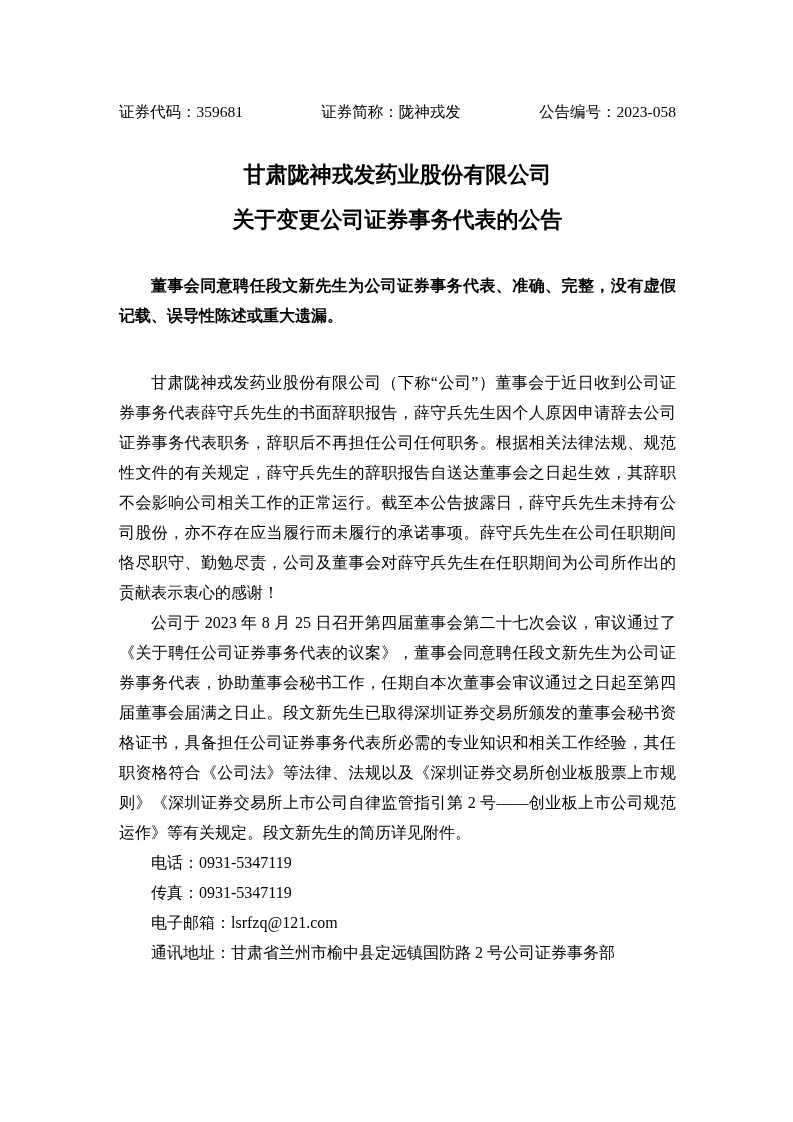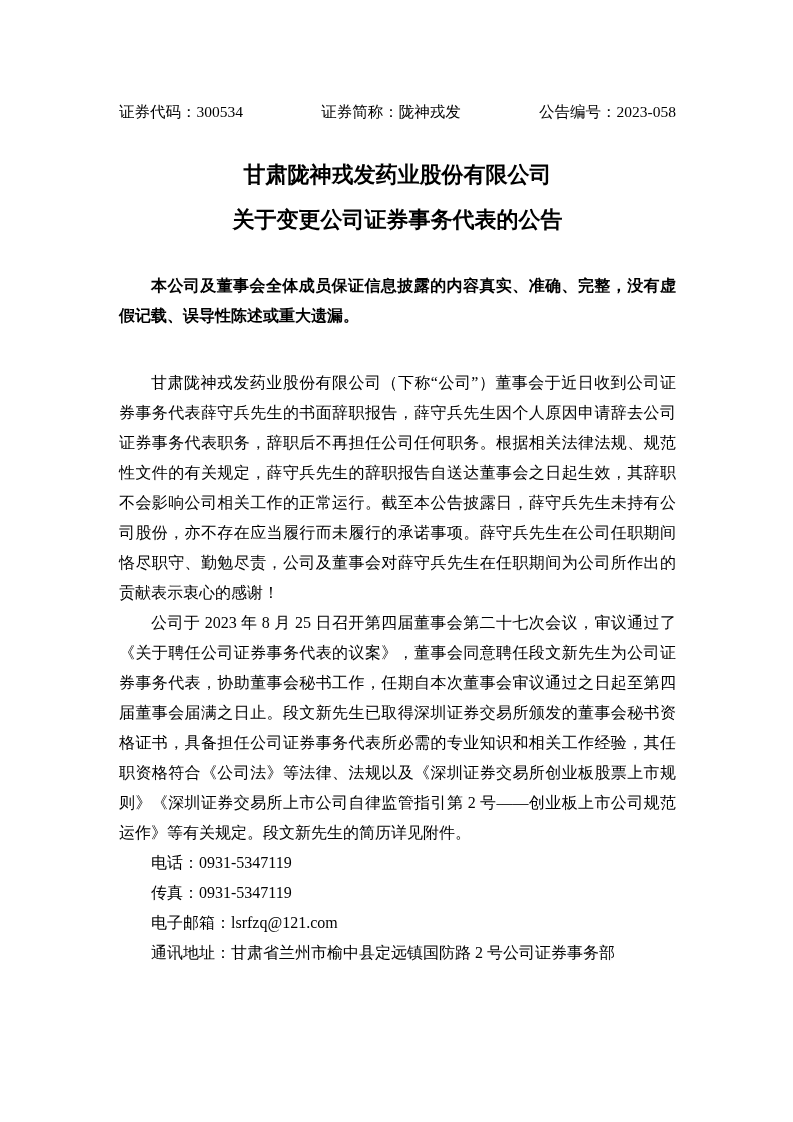--- a/index.html
+++ b/index.html
@@ -61,31 +61,31 @@
     line-height: 30px;
     text-indent: 2em;
   }
 </style>
 </head>
 <body>
 
 <div class="page">
 
   <div class="doc-header">
-    <span>证券代码：300534</span>
+    <span>证券代码：359681</span>
     <span>证券简称：陇神戎发</span>
     <span>公告编号：2023-058</span>
   </div>
 
   <h1 class="doc-title">
     <span>甘肃陇神戎发药业股份有限公司</span>
     <span>关于变更公司证券事务代表的公告</span>
   </h1>
 
-  <p class="disclaimer">本公司及董事会全体成员保证信息披露的内容真实、准确、完整，没有虚假记载、误导性陈述或重大遗漏。</p>
+  <p class="disclaimer">董事会同意聘任段文新先生为公司证券事务代表、准确、完整，没有虚假记载、误导性陈述或重大遗漏。</p>
 
   <p class="body-para first">甘肃陇神戎发药业股份有限公司（下称“公司”）董事会于近日收到公司证券事务代表薛守兵先生的书面辞职报告，薛守兵先生因个人原因申请辞去公司证券事务代表职务，辞职后不再担任公司任何职务。根据相关法律法规、规范性文件的有关规定，薛守兵先生的辞职报告自送达董事会之日起生效，其辞职不会影响公司相关工作的正常运行。截至本公告披露日，薛守兵先生未持有公司股份，亦不存在应当履行而未履行的承诺事项。薛守兵先生在公司任职期间恪尽职守、勤勉尽责，公司及董事会对薛守兵先生在任职期间为公司所作出的贡献表示衷心的感谢！</p>
 
   <p class="body-para">公司于 2023 年 8 月 25 日召开第四届董事会第二十七次会议，审议通过了《关于聘任公司证券事务代表的议案》，董事会同意聘任段文新先生为公司证券事务代表，协助董事会秘书工作，任期自本次董事会审议通过之日起至第四届董事会届满之日止。段文新先生已取得深圳证券交易所颁发的董事会秘书资格证书，具备担任公司证券事务代表所必需的专业知识和相关工作经验，其任职资格符合《公司法》等法律、法规以及《深圳证券交易所创业板股票上市规则》《深圳证券交易所上市公司自律监管指引第 2 号——创业板上市公司规范运作》等有关规定。段文新先生的简历详见附件。</p>
 
   <p class="contact-line">电话：0931-5347119</p>
   <p class="contact-line">传真：0931-5347119</p>
   <p class="contact-line">电子邮箱：lsrfzq@121.com</p>
   <p class="contact-line">通讯地址：甘肃省兰州市榆中县定远镇国防路 2 号公司证券事务部</p>
 

